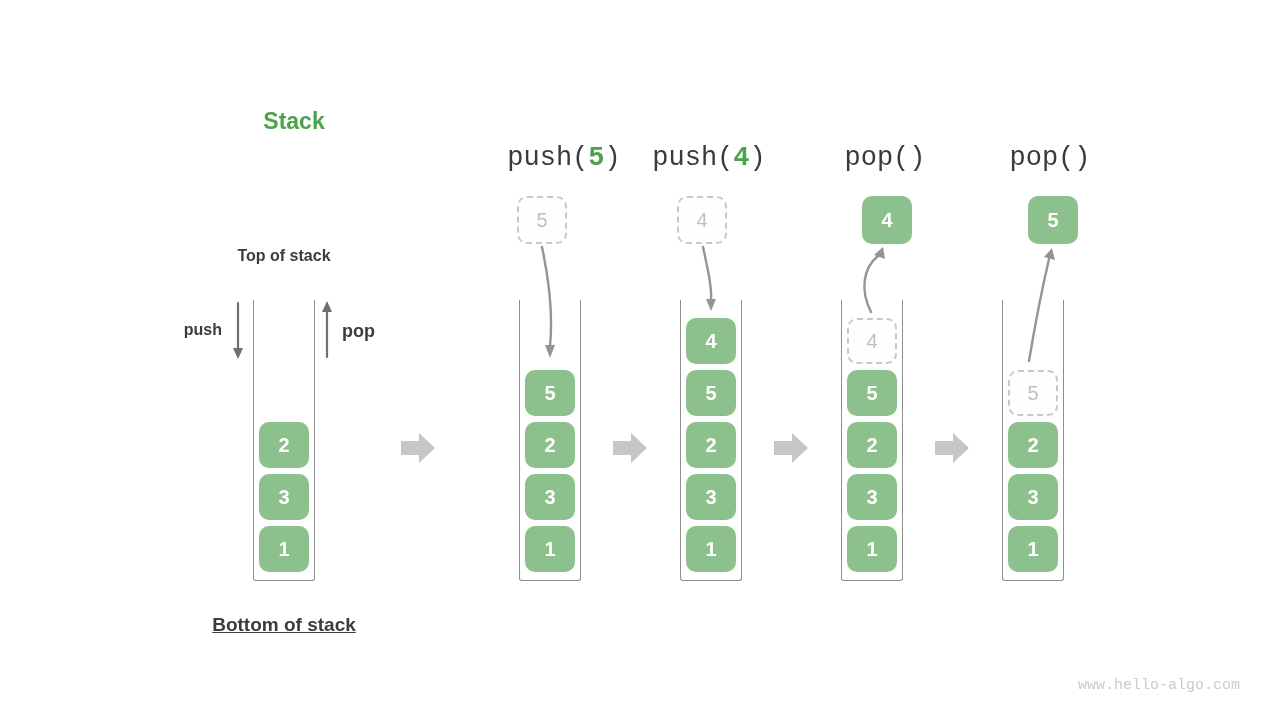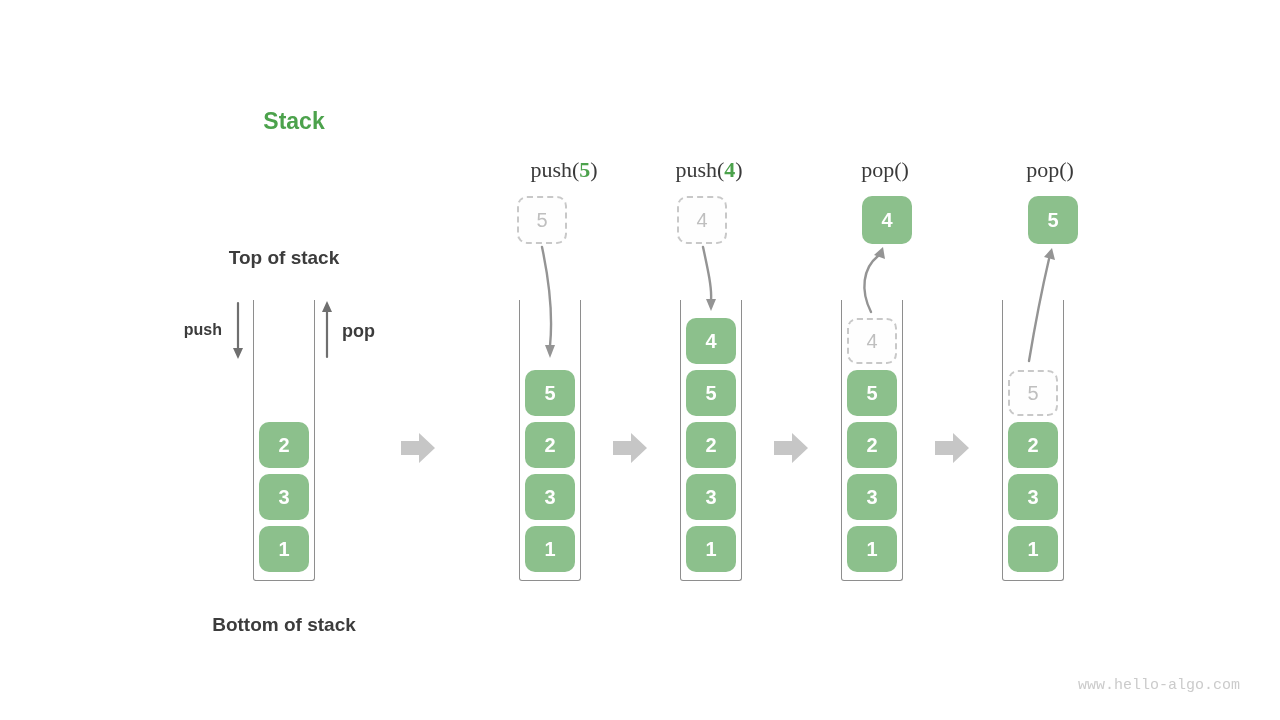--- a/index.html
+++ b/index.html
@@ -20,28 +20,28 @@
     position:relative;width:1280px;height:720px;background:#ffffff;
     overflow:hidden;font-family:"Liberation Sans",sans-serif;
   }
   .title{
     position:absolute;left:284px;top:108px;transform:translateX(-50%);
     font-size:23px;font-weight:700;color:var(--accent-green);white-space:nowrap;margin-left:10px;
   }
   .side-label{
     position:absolute;font-weight:700;color:var(--text-dark);white-space:nowrap;
   }
-  .top-label{left:284px;top:247px;transform:translateX(-50%);font-size:19px;}
-  .bottom-label{left:284px;top:614px;transform:translateX(-50%);font-size:19px;}
+  .top-label{left:284px;top:247px;transform:translateX(-50%);font-size:16px;}
+  .bottom-label{left:284px;top:614px;transform:translateX(-50%);font-size:19px;text-decoration:underline;}
   .push-label{left:222px;top:321px;transform:translateX(-100%);font-size:16px;}
   .pop-label{left:342px;top:321px;font-size:18px;text-align:center;}
   .op-header{
-    position:absolute;top:157px;transform:translateX(-50%);
-    font-family:Liberation Serif, serif;
-    font-size:22px;color:#3a3a3a;white-space:nowrap;
+    position:absolute;top:143px;transform:translateX(-50%);
+    font-family:Liberation Mono, monospace;
+    font-size:27px;color:#3a3a3a;white-space:nowrap;
   }
   .op-header .arg{color:var(--accent-green);font-weight:700;}
   .well{
     position:absolute;top:300px;width:60px;height:280px;
     border-left:1.5px solid var(--wall-gray);
     border-right:1.5px solid var(--wall-gray);
     border-bottom:1.5px solid var(--wall-gray);
     border-radius:0 0 3px 3px;background:#ffffff;
   }
   .cell{

